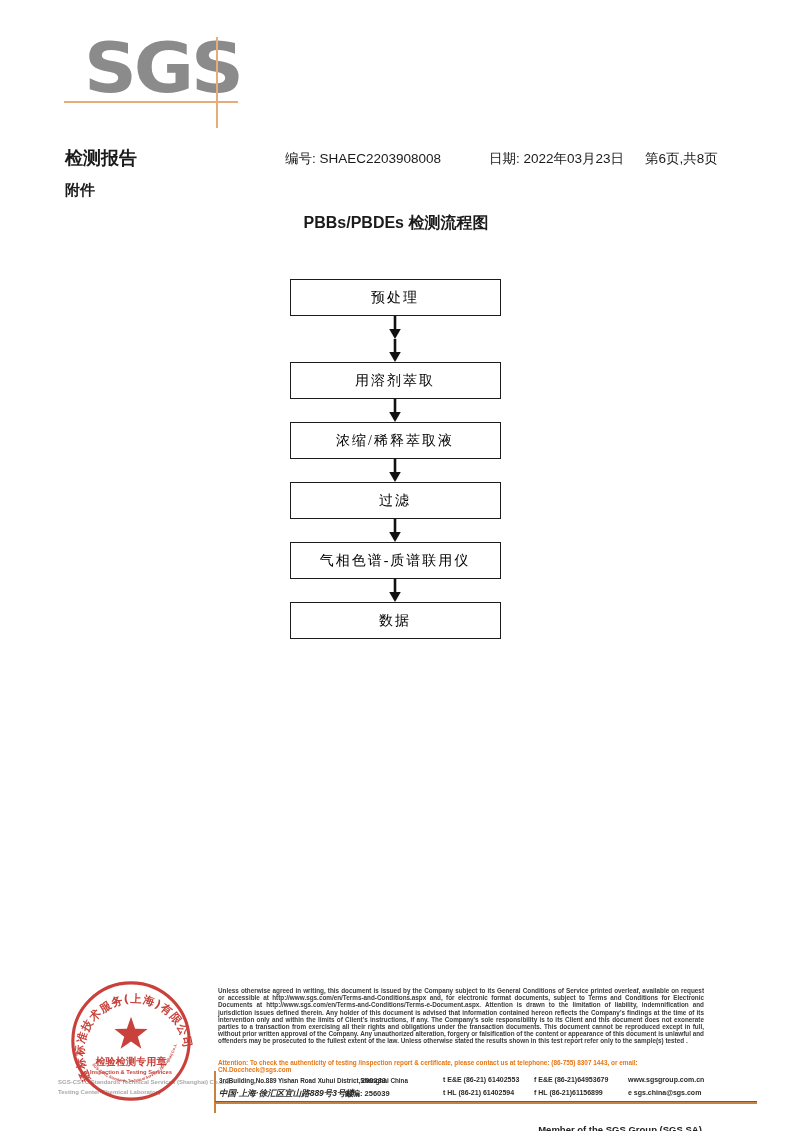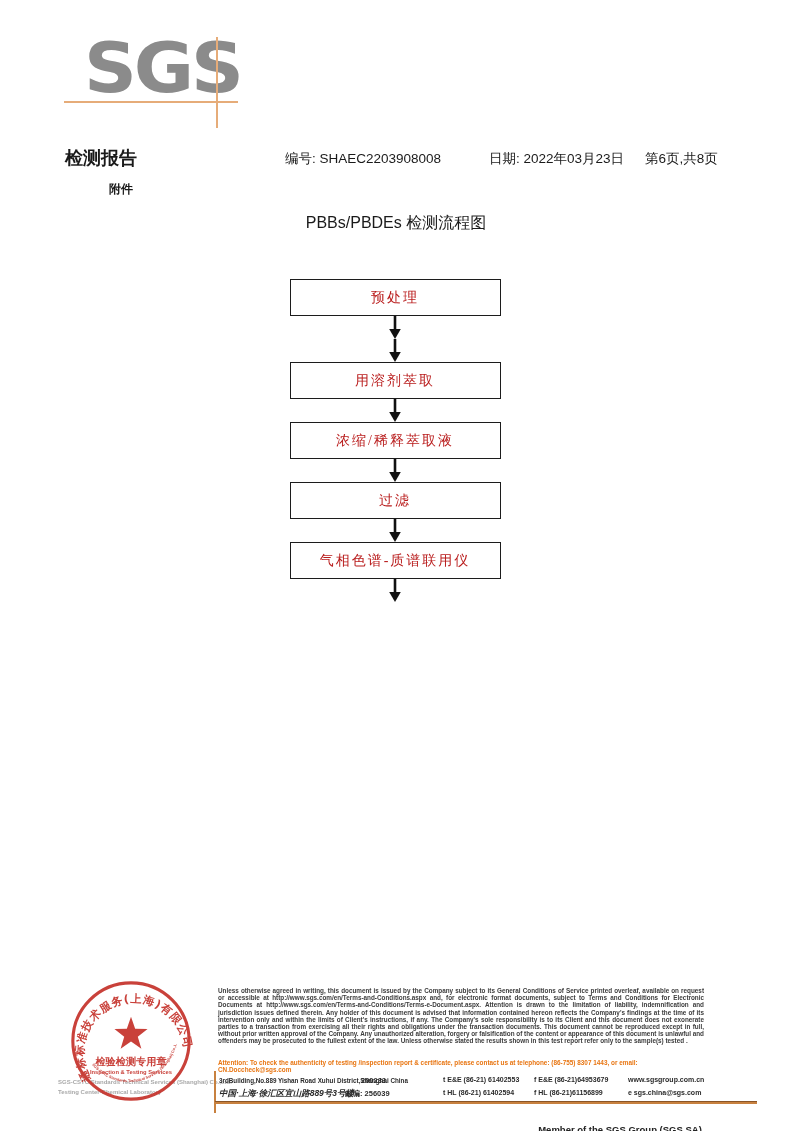--- a/index.html
+++ b/index.html
@@ -17,28 +17,28 @@
     transform:scale(1.05,0.98); transform-origin:left top;
   }
   .logo-hline { position:absolute; left:64px; top:101px; width:174px; height:2px; background:#e6ac79; }
   .logo-vline { position:absolute; left:216px; top:37px; width:2px; height:91px; background:#e6ac79; }
   
   .report-title { position:absolute; left:65px; top:146px; font-size:18px; font-weight:bold;font-family:Liberation Serif, serif; }
   .hdr { position:absolute; top:150px; font-size:13.5px; }
   .hdr-no   { left:285px; }
   .hdr-date { left:489px; }
   .hdr-page { left:645px; }
-  .attachment { position:absolute; left:65px; top:181px; font-size:12px; font-weight:bold;margin-left:44px; }
+  .attachment { position:absolute; left:65px; top:181px; font-size:15px; font-weight:bold; }
   
-  .chart-title { position:absolute; left:246px; top:213px; width:300px; text-align:center; font-size:16px; font-weight:normal; }
+  .chart-title { position:absolute; left:246px; top:213px; width:300px; text-align:center; font-size:16px; font-weight:bold; }
   .flowchart { position:absolute; left:287px; top:279px; width:216px; display:flex; flex-direction:column; align-items:center; }
   .flow-box {
     width:211px; height:37px; border:1.5px solid #1c1c1c; background:#fff;
     display:flex; align-items:center; justify-content:center;
-    font-size:14px; letter-spacing:2px; color:#b91c1c;
+    font-size:14px; letter-spacing:2px; color:#000000;
     font-family:"Liberation Serif","DejaVu Serif",serif;
   }
   .flow-arrow { height:23px; display:flex; align-items:center; justify-content:center; }
   
   .disclaimer {
     position:absolute; left:218px; top:987px; width:486px;
     font-size:6.35px; line-height:7.2px; text-align:justify;
     font-weight:bold; color:#3c3c3c;
   }
   .attention {
@@ -115,20 +115,21 @@
           <polygon points="1.2,13 12.8,13 7,23" fill="#111"></polygon>
         </svg>
       </div>
     <div class="flow-box">气相色谱-质谱联用仪</div>
     <div class="flow-arrow">
         <svg width="14" height="23" viewBox="0 0 14 23">
           <line x1="7" y1="0" x2="7" y2="14" stroke="#111" stroke-width="2.6"></line>
           <polygon points="1.2,13 12.8,13 7,23" fill="#111"></polygon>
         </svg>
       </div>
+    <div class="flow-box">数据</div>
   </div>
 
   <div class="company-lines">
     <div>SGS-CSTC Standards Technical Services (Shanghai) Co.,Ltd.</div>
     <div>Testing Center-Chemical Laboratory</div>
   </div>
 
   <svg class="stamp-svg" viewBox="0 0 130 130">
     <g opacity="0.93">
       <circle cx="65" cy="65" r="60" fill="none" stroke="#c5332c" stroke-width="3.2"></circle>

